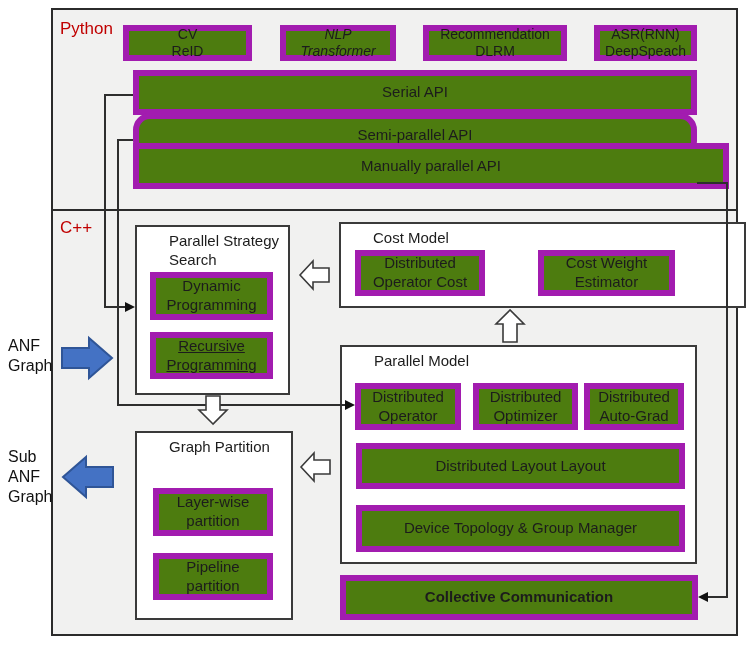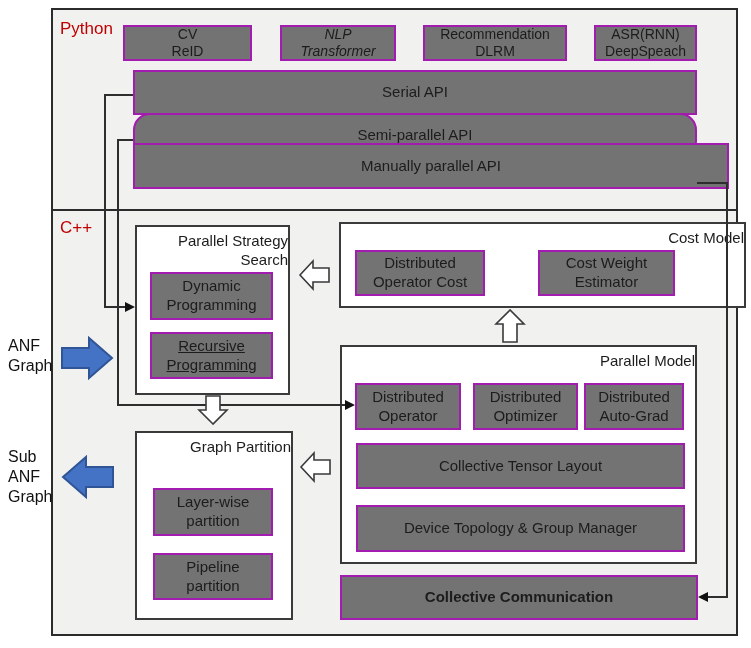--- a/index.html
+++ b/index.html
@@ -10,29 +10,29 @@
   .frame{
     position:absolute;left:51px;top:8px;width:683px;height:624px;
     border:2px solid #2b2b2b;background:#f1f1f0;
   }
   .divider{position:absolute;left:51px;top:209px;width:687px;height:2px;background:#2b2b2b;}
   .section-label{
     position:absolute;color:var(--accent-red,#c00000);font-size:17px;line-height:1.1;
     white-space:pre-line;
   }
   .box{
-    position:absolute;background:#737373;border:2px solid #a21caf;
+    position:absolute;background:#4d7c0f;border:6px solid #a21caf;
     display:flex;align-items:center;justify-content:center;text-align:center;
     white-space:pre-line;font-size:15px;line-height:1.25;box-sizing:border-box;
   }
   .panel{
     position:absolute;background:#ffffff;border:2px solid #3a3a3a;box-sizing:border-box;
   }
   .panel-title{
-    position:absolute;left:0;right:0;top:5px;text-align:right;
+    position:absolute;left:0;right:0;top:5px;text-align:left;
     font-size:15px;line-height:1.25;white-space:pre-line;margin-left:32px;
   }
   .app{font-size:14px;}
   .side-label{
     position:absolute;font-size:16px;line-height:1.25;white-space:pre-line;color:#111;
   }
   svg.overlay{position:absolute;left:0;top:0;pointer-events:none;}
 </style>
 </head>
 <body>
@@ -75,21 +75,21 @@
 
 <div class="panel" style="left:340px;top:345px;width:357px;height:219px;">
   <div class="panel-title">Parallel Model</div>
 </div>
 <div class="box" style="left:355px;top:383px;width:106px;height:47px;">Distributed
 Operator</div>
 <div class="box" style="left:473px;top:383px;width:105px;height:47px;">Distributed
 Optimizer</div>
 <div class="box" style="left:584px;top:383px;width:100px;height:47px;">Distributed
 Auto-Grad</div>
-<div class="box" style="left:356px;top:443px;width:329px;height:46px;">Collective Tensor Layout</div>
+<div class="box" style="left:356px;top:443px;width:329px;height:46px;">Distributed Layout Layout</div>
 <div class="box" style="left:356px;top:505px;width:329px;height:47px;">Device Topology &amp; Group Manager</div>
 
 <div class="panel" style="left:135px;top:431px;width:158px;height:189px;">
   <div class="panel-title">Graph Partition</div>
 </div>
 <div class="box" style="left:153px;top:488px;width:120px;height:48px;">Layer-wise
 partition</div>
 <div class="box" style="left:153px;top:553px;width:120px;height:47px;">Pipeline
 partition</div>
 

